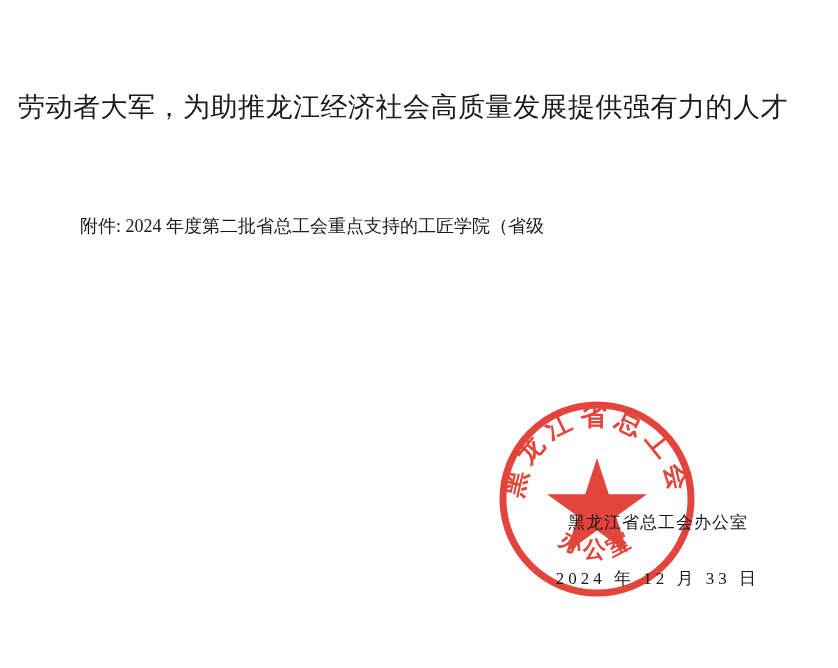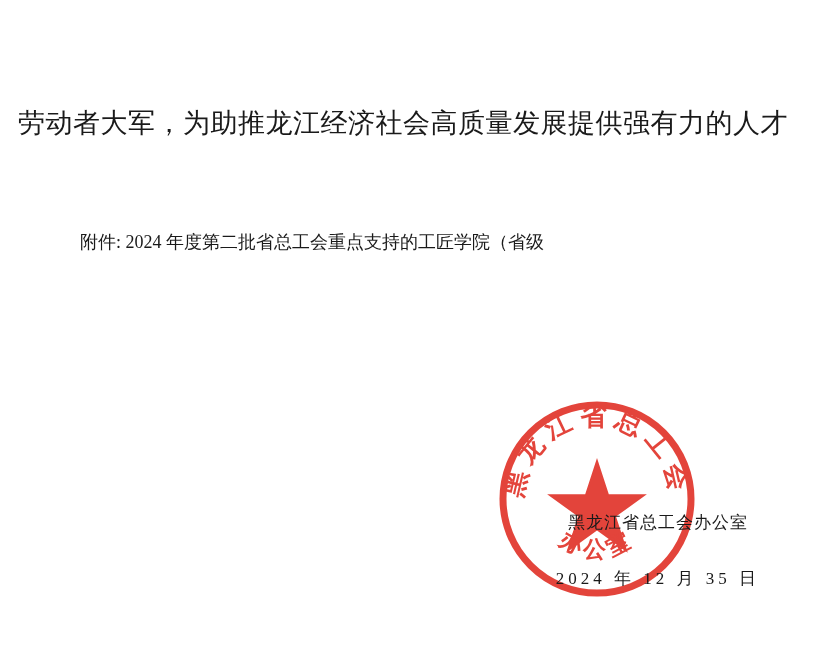--- a/index.html
+++ b/index.html
@@ -14,21 +14,21 @@
     color: #1a1a1a;
     overflow: hidden;
     position: relative;
   }
 
   .page {
     position: relative;
     width: 838px;
     height: 532px;
     box-sizing: border-box;
-    padding: 16px 18px;
+    padding: 0 18px;
   }
 
   .body-para {
     font-size: 27px;
     line-height: 62px;
     letter-spacing: 0.5px;
     margin: 0;
     padding-top: 76px;
     text-align: justify;
     text-justify: inter-ideograph;
@@ -109,16 +109,16 @@
         <textPath href="#arcTop" startOffset="50%" text-anchor="middle">黑龙江省总工会</textPath>
       </text>
       <text font-family="'Liberation Serif', serif" font-size="23" font-weight="bold" fill="#e02b20" letter-spacing="5">
         <textPath href="#arcBottom" startOffset="50%" text-anchor="middle">办公室</textPath>
       </text>
     </svg>
   </div>
 
   <div class="signature-block">
     <div class="sig-org">黑龙江省总工会办公室</div>
-    <div class="sig-date">2024 年 12 月 35 日</div>
+    <div class="sig-date">2024 年 12 月 33 日</div>
   </div>
 
 </div>
 
 </body></html>

